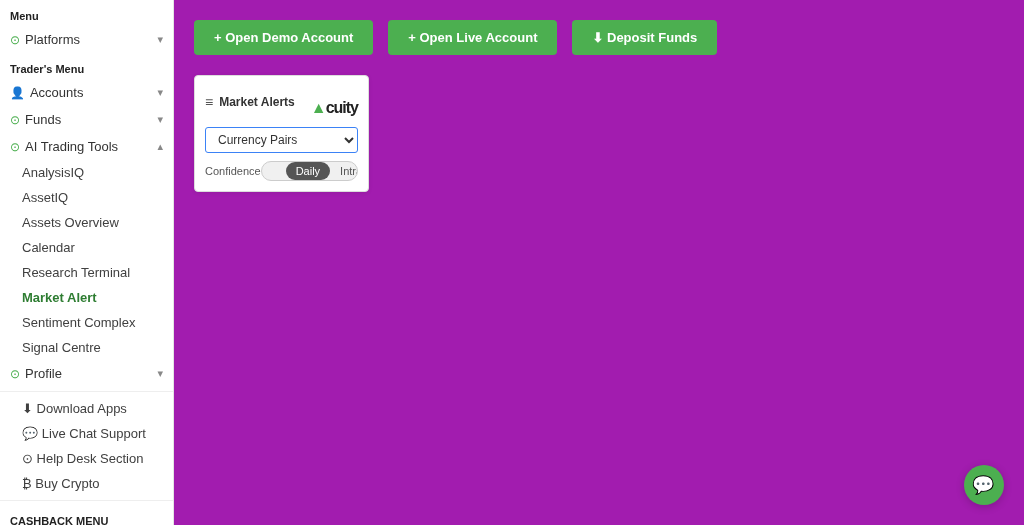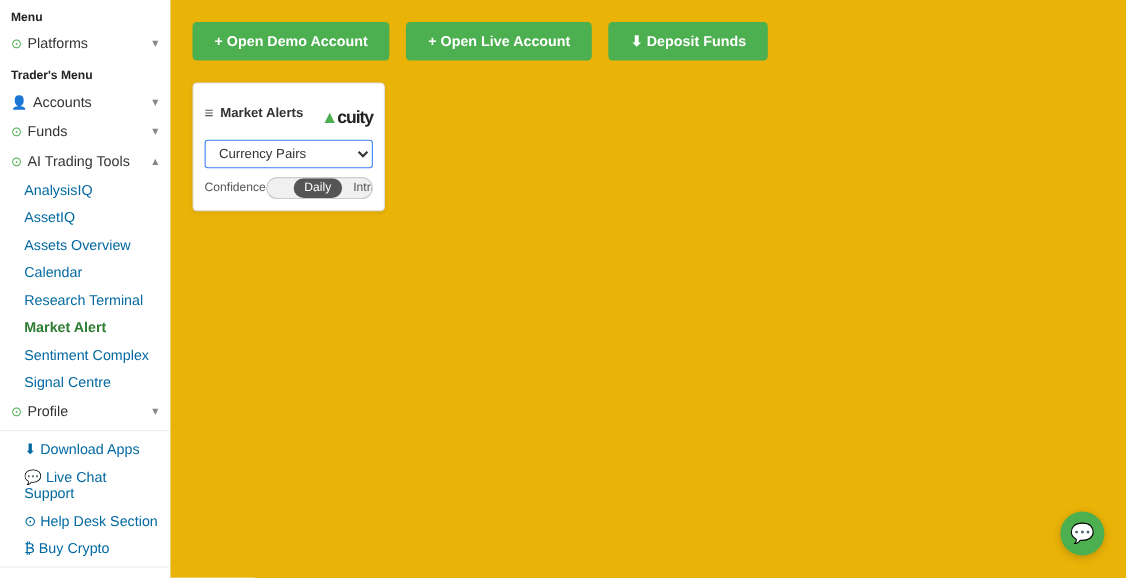--- a/index.html
+++ b/index.html
@@ -7,21 +7,21 @@
       font-family: Arial, sans-serif;
       font-size: 13px;
       background: #f5f5f5;
       display: flex;
       height: 525px;
       overflow: hidden;
     }
 
     
     .sidebar {
-      width: 155px;
+      width: 174px;
       background: #fff;
       border-right: 1px solid #e5e5e5;
       overflow-y: auto;
       flex-shrink: 0;
       padding-bottom: 20px;
     }
 
     .sidebar-section-label {
       font-size: 11px;
       font-weight: 700;
@@ -52,38 +52,38 @@
     }
 
     .sidebar-item .chevron {
       font-size: 11px;
       color: #888;
     }
 
     .sidebar-sub-item {
       padding: 5px 10px 5px 22px;
       cursor: pointer;
-      color: #0369a1;
+      color: #404040;
       font-size: 13px;
     }
     .sidebar-sub-item.active {
       color: #2e7d32;
       font-weight: 700;
     }
 
     .divider {
       height: 1px;
       background: #eee;
       margin: 4px 0;
     }
 
     
     .main-content {
       flex: 1;
-      background: #eab308;
+      background: #a21caf;
       padding: 20px;
       overflow-y: auto;
     }
 
     .top-buttons {
       display: flex;
       gap: 15px;
       margin-bottom: 20px;
       flex-wrap: wrap;
     }

